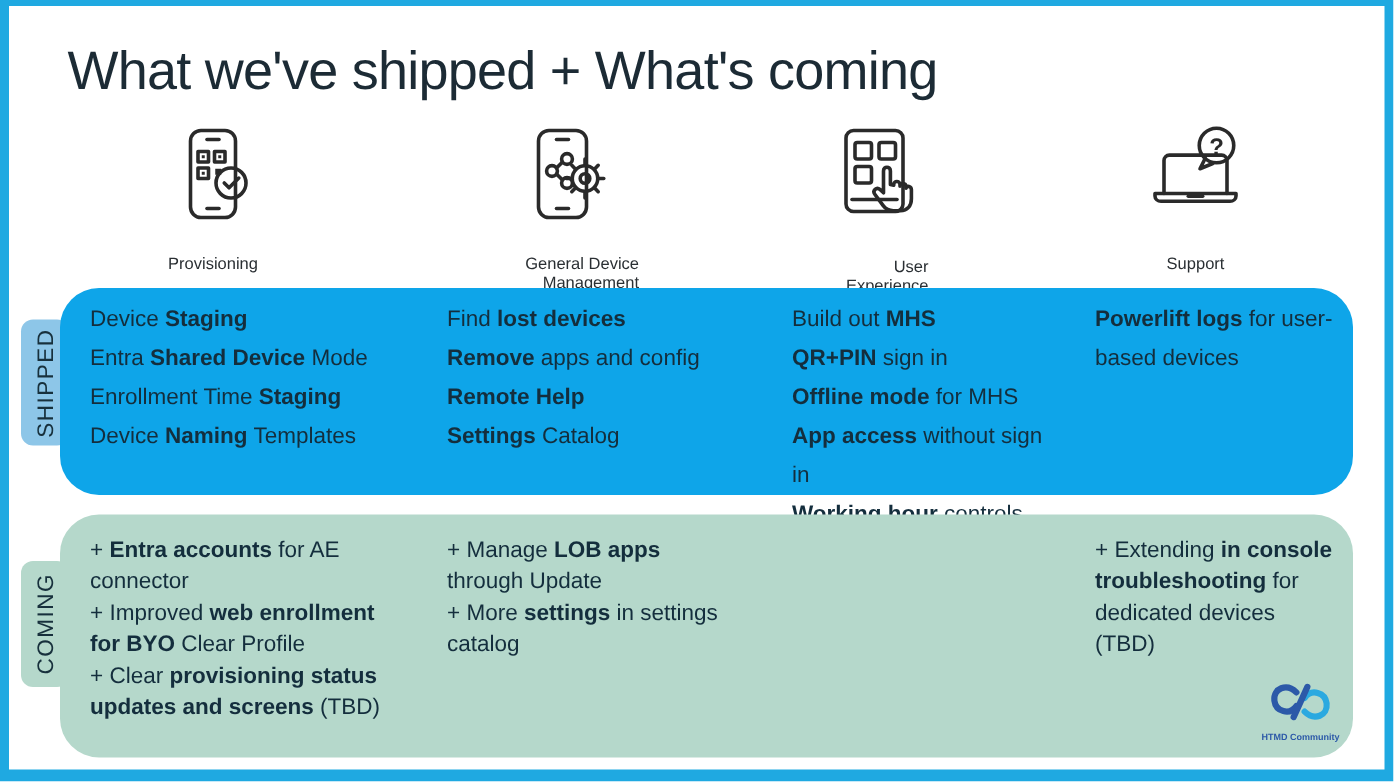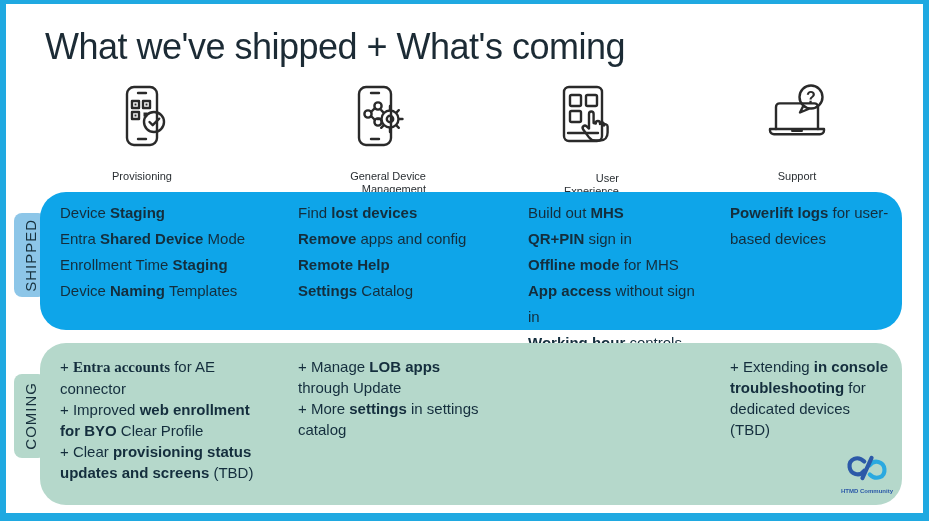--- a/index.html
+++ b/index.html
@@ -160,21 +160,21 @@
     <div class="cell cell-w4">
         <div class="item"><span style="font-weight: 700;">Powerlift logs</span><span> for user-based devices</span></div>
       </div>
   </div>
 
   <div class="tab tab-coming">
     <span>COMING</span>
   </div>
   <div class="panel panel-coming">
     <div class="cell cell-w1">
-        <div class="item"><span>+ </span><span style="font-weight: 700; font-family: Liberation Serif, serif;">Entra accounts</span><span> for AE connector</span></div>
+        <div class="item"><span>+ </span><span style="font-weight: 700;">Entra accounts</span><span> for AE connector</span></div>
         <div class="item"><span>+ Improved </span><span style="font-weight: 700;">web enrollment for BYO</span><span> Clear Profile</span></div>
         <div class="item"><span>+ Clear </span><span style="font-weight: 700;">provisioning status updates and screens</span><span> (TBD)</span></div>
       </div>
     <div class="cell cell-w2">
         <div class="item"><span>+ Manage </span><span style="font-weight: 700;">LOB apps</span><span> through Update</span></div>
         <div class="item"><span>+ More </span><span style="font-weight: 700;">settings</span><span> in settings catalog</span></div>
       </div>
     <div class="cell cell-w3"></div>
     <div class="cell cell-w4">
         <div class="item"><span>+ Extending </span><span style="font-weight: 700;">in console troubleshooting</span><span> for dedicated devices (TBD)</span></div>

